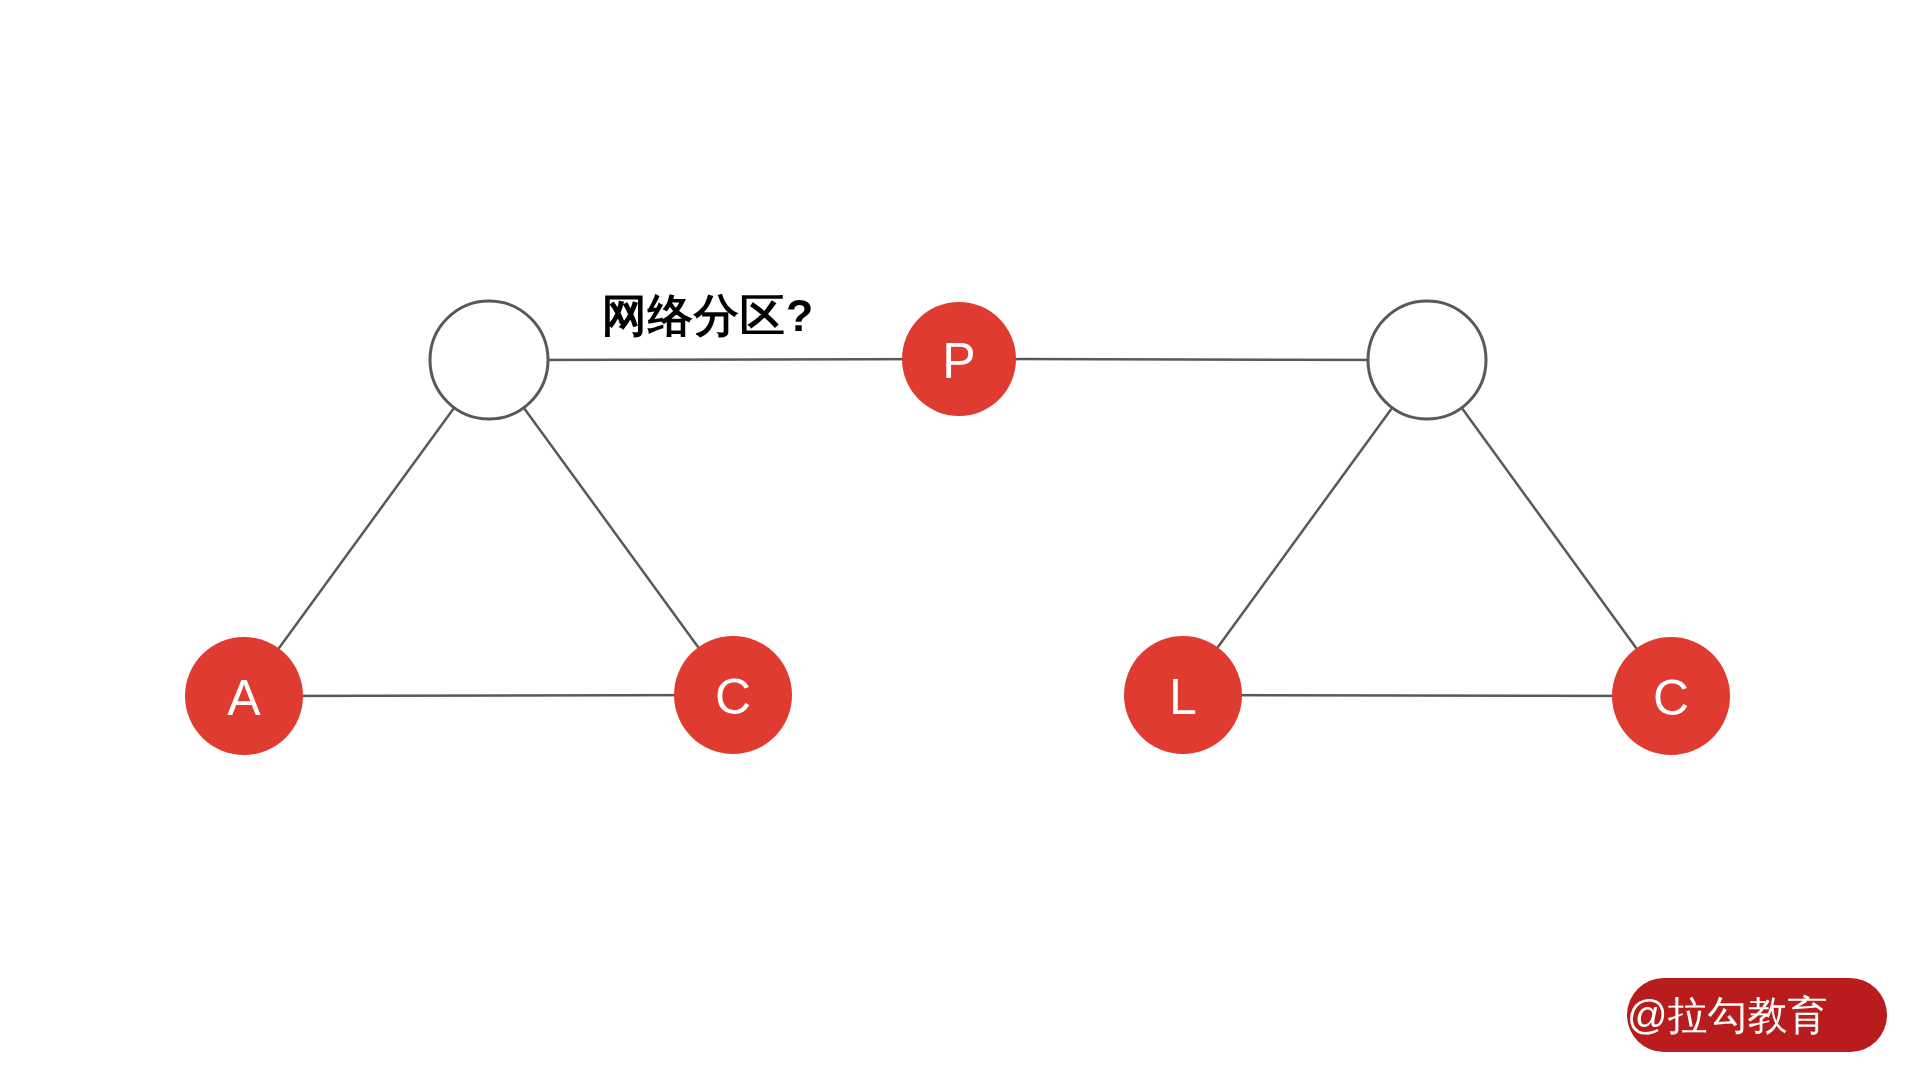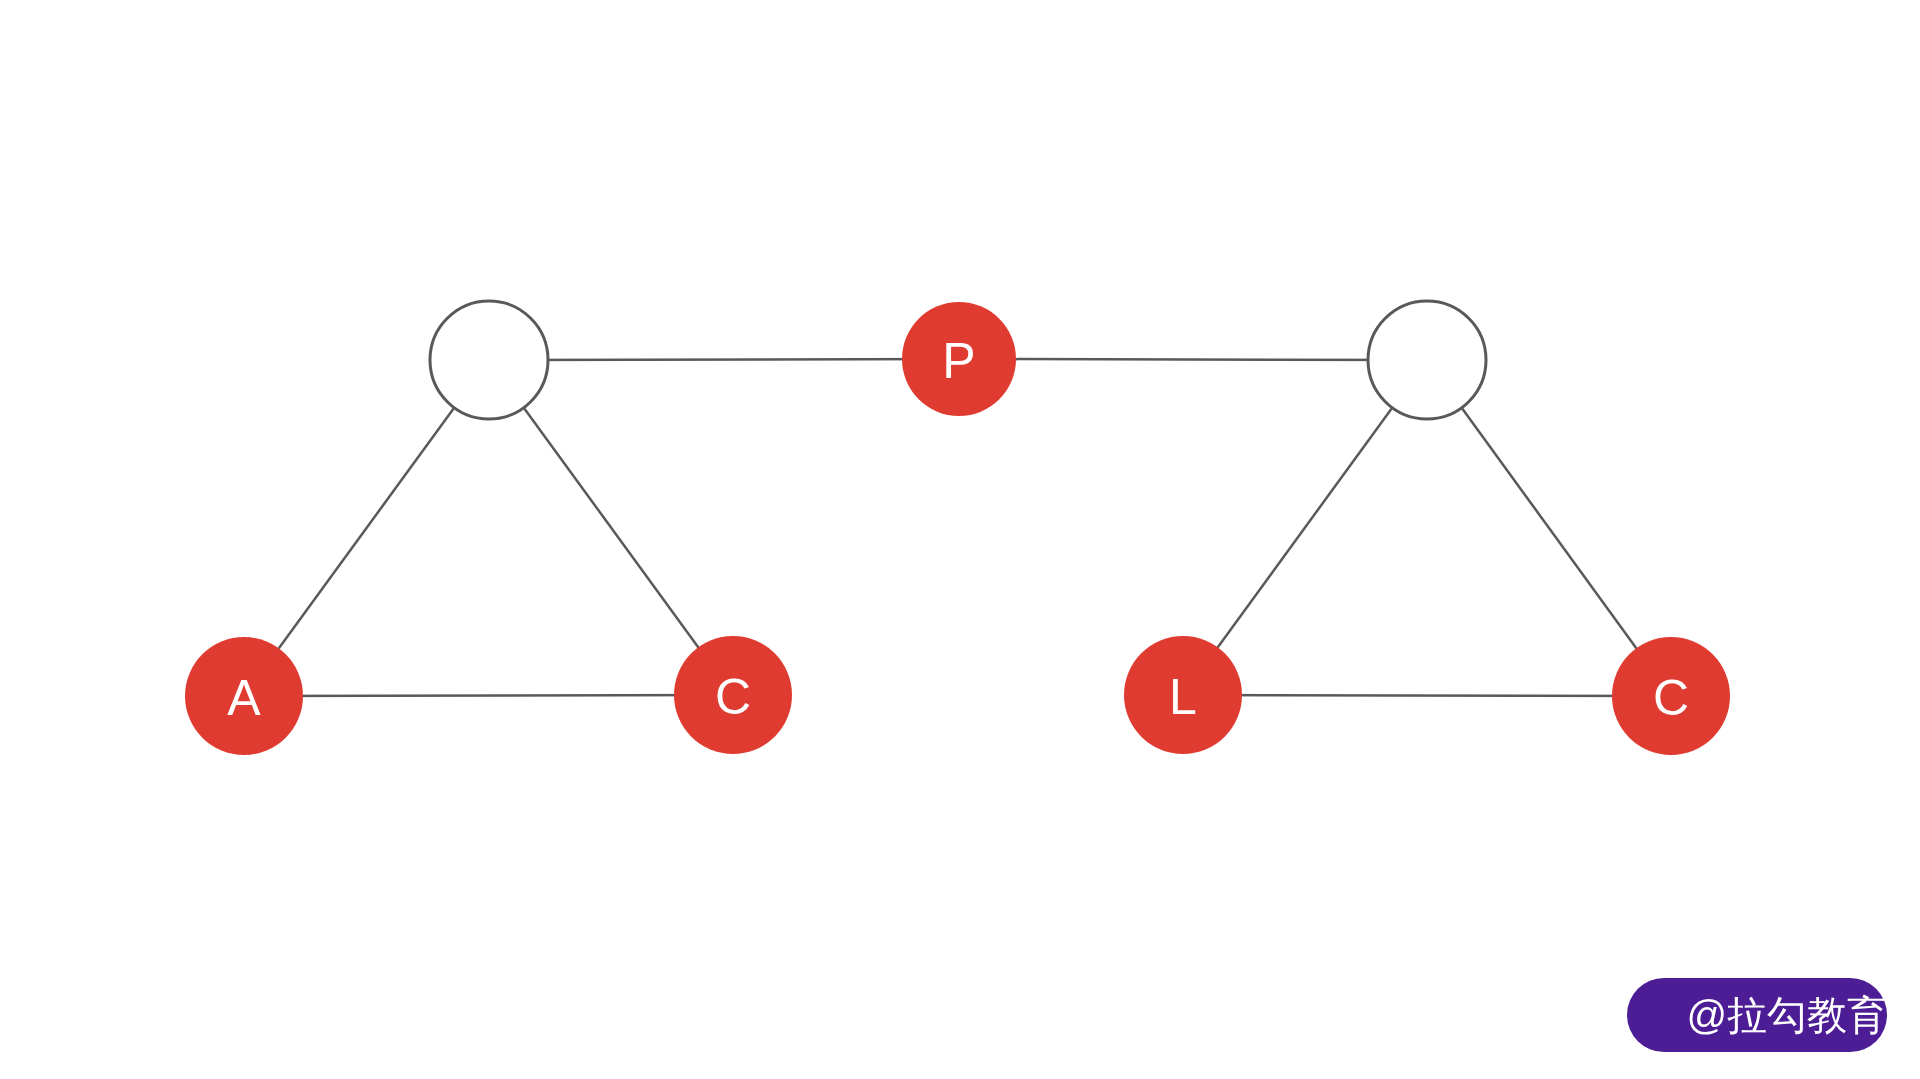--- a/index.html
+++ b/index.html
@@ -31,24 +31,24 @@
     white-space: nowrap;
     letter-spacing: 1px;
   }
   .watermark {
     position: absolute;
     left: 1627px;
     top: 978px;
     width: 260px;
     height: 74px;
     border-radius: 37px;
-    background: #4c1d95;
+    background: #b91c1c;
     display: flex;
     align-items: center;
-    justify-content: flex-end;
+    justify-content: flex-start;
   }
   .watermark span {
     font-size: 40px;
     color: #ffffff;
     font-weight: 400;
     white-space: nowrap;
   }
   .node-letter {
     font-family: "Liberation Sans", sans-serif;
     font-size: 50px;
@@ -76,19 +76,20 @@
       <text x="733" y="695" text-anchor="middle" dominant-baseline="central" dy="2" class="node-letter">C</text>
       <circle cx="959" cy="359" r="57" fill="#e03b31" stroke="none"></circle>
       <text x="959" y="359" text-anchor="middle" dominant-baseline="central" dy="2" class="node-letter">P</text>
       <circle cx="1427" cy="360" r="59" fill="#ffffff" stroke="#595959" stroke-width="3"></circle>
       <circle cx="1183" cy="695" r="59" fill="#e03b31" stroke="none"></circle>
       <text x="1183" y="695" text-anchor="middle" dominant-baseline="central" dy="2" class="node-letter">L</text>
       <circle cx="1671" cy="696" r="59" fill="#e03b31" stroke="none"></circle>
       <text x="1671" y="696" text-anchor="middle" dominant-baseline="central" dy="2" class="node-letter">C</text>
     </svg>
 
+  <div class="annotation" id="ann-0" style="left: 708px; top: 316px;">网络分区?</div>
 
 
   <div class="watermark">
     <span>@拉勾教育</span>
   </div>
 
 </div>
 
 </body></html>

